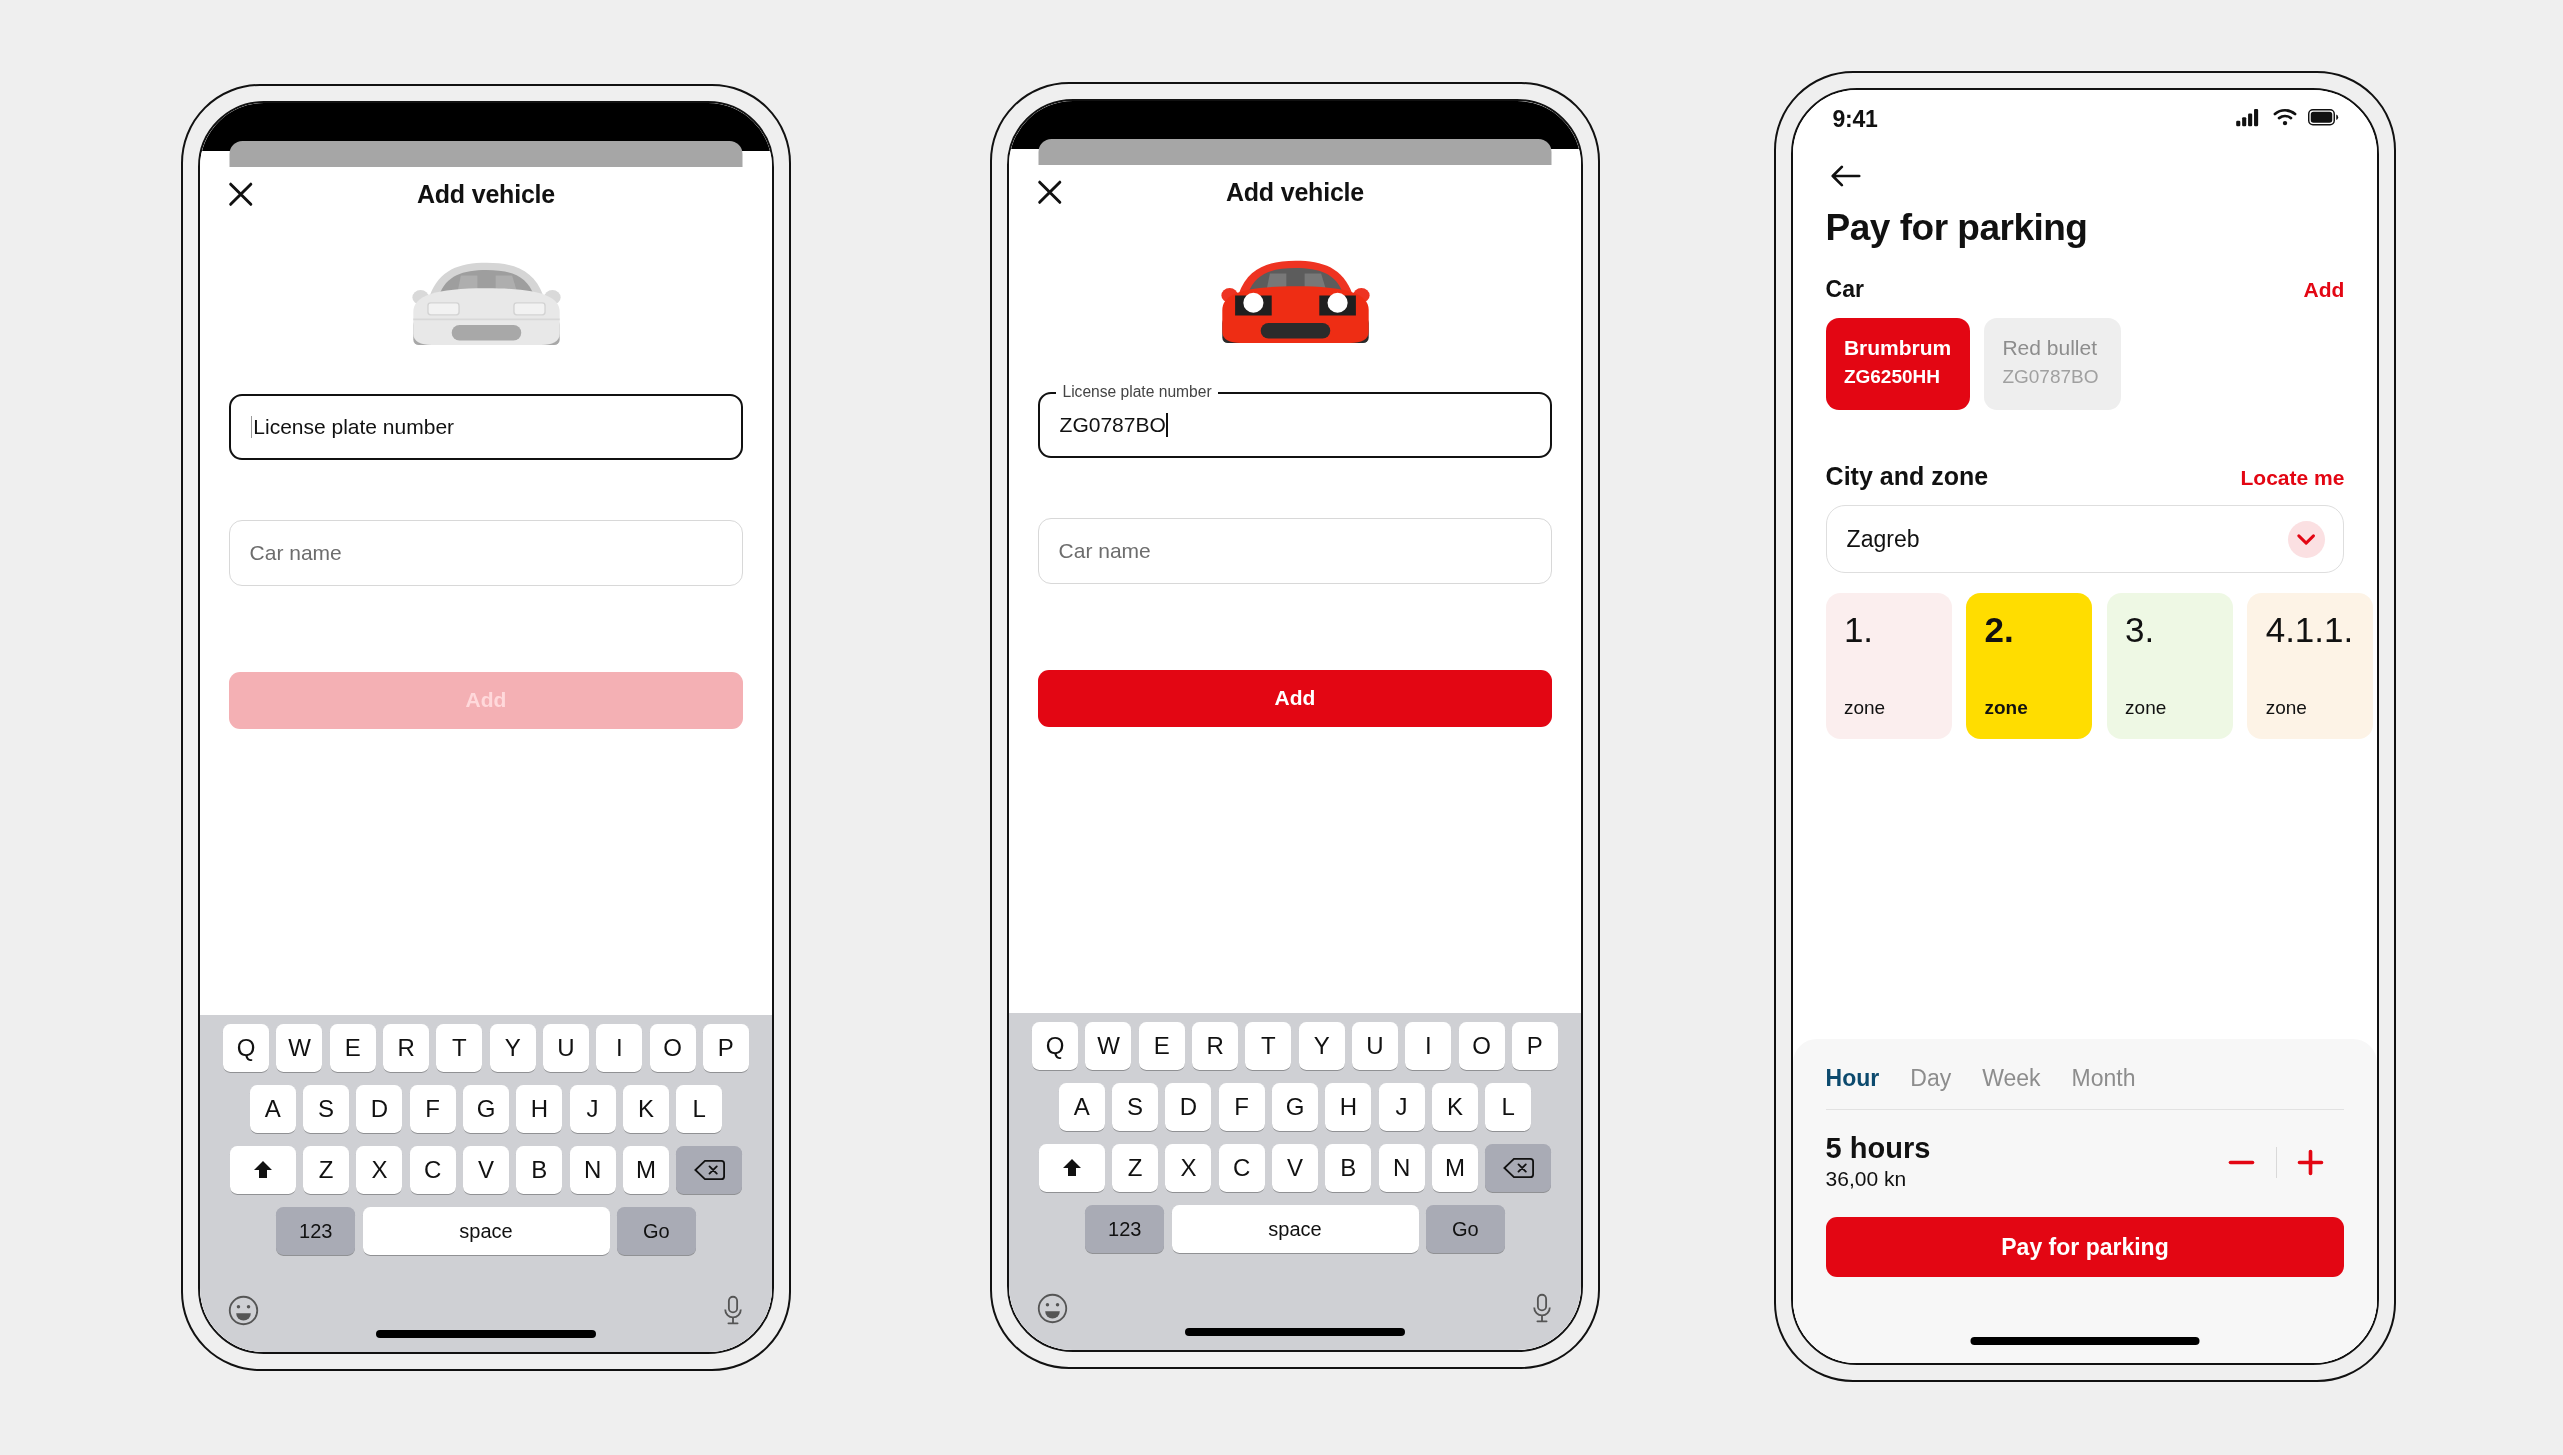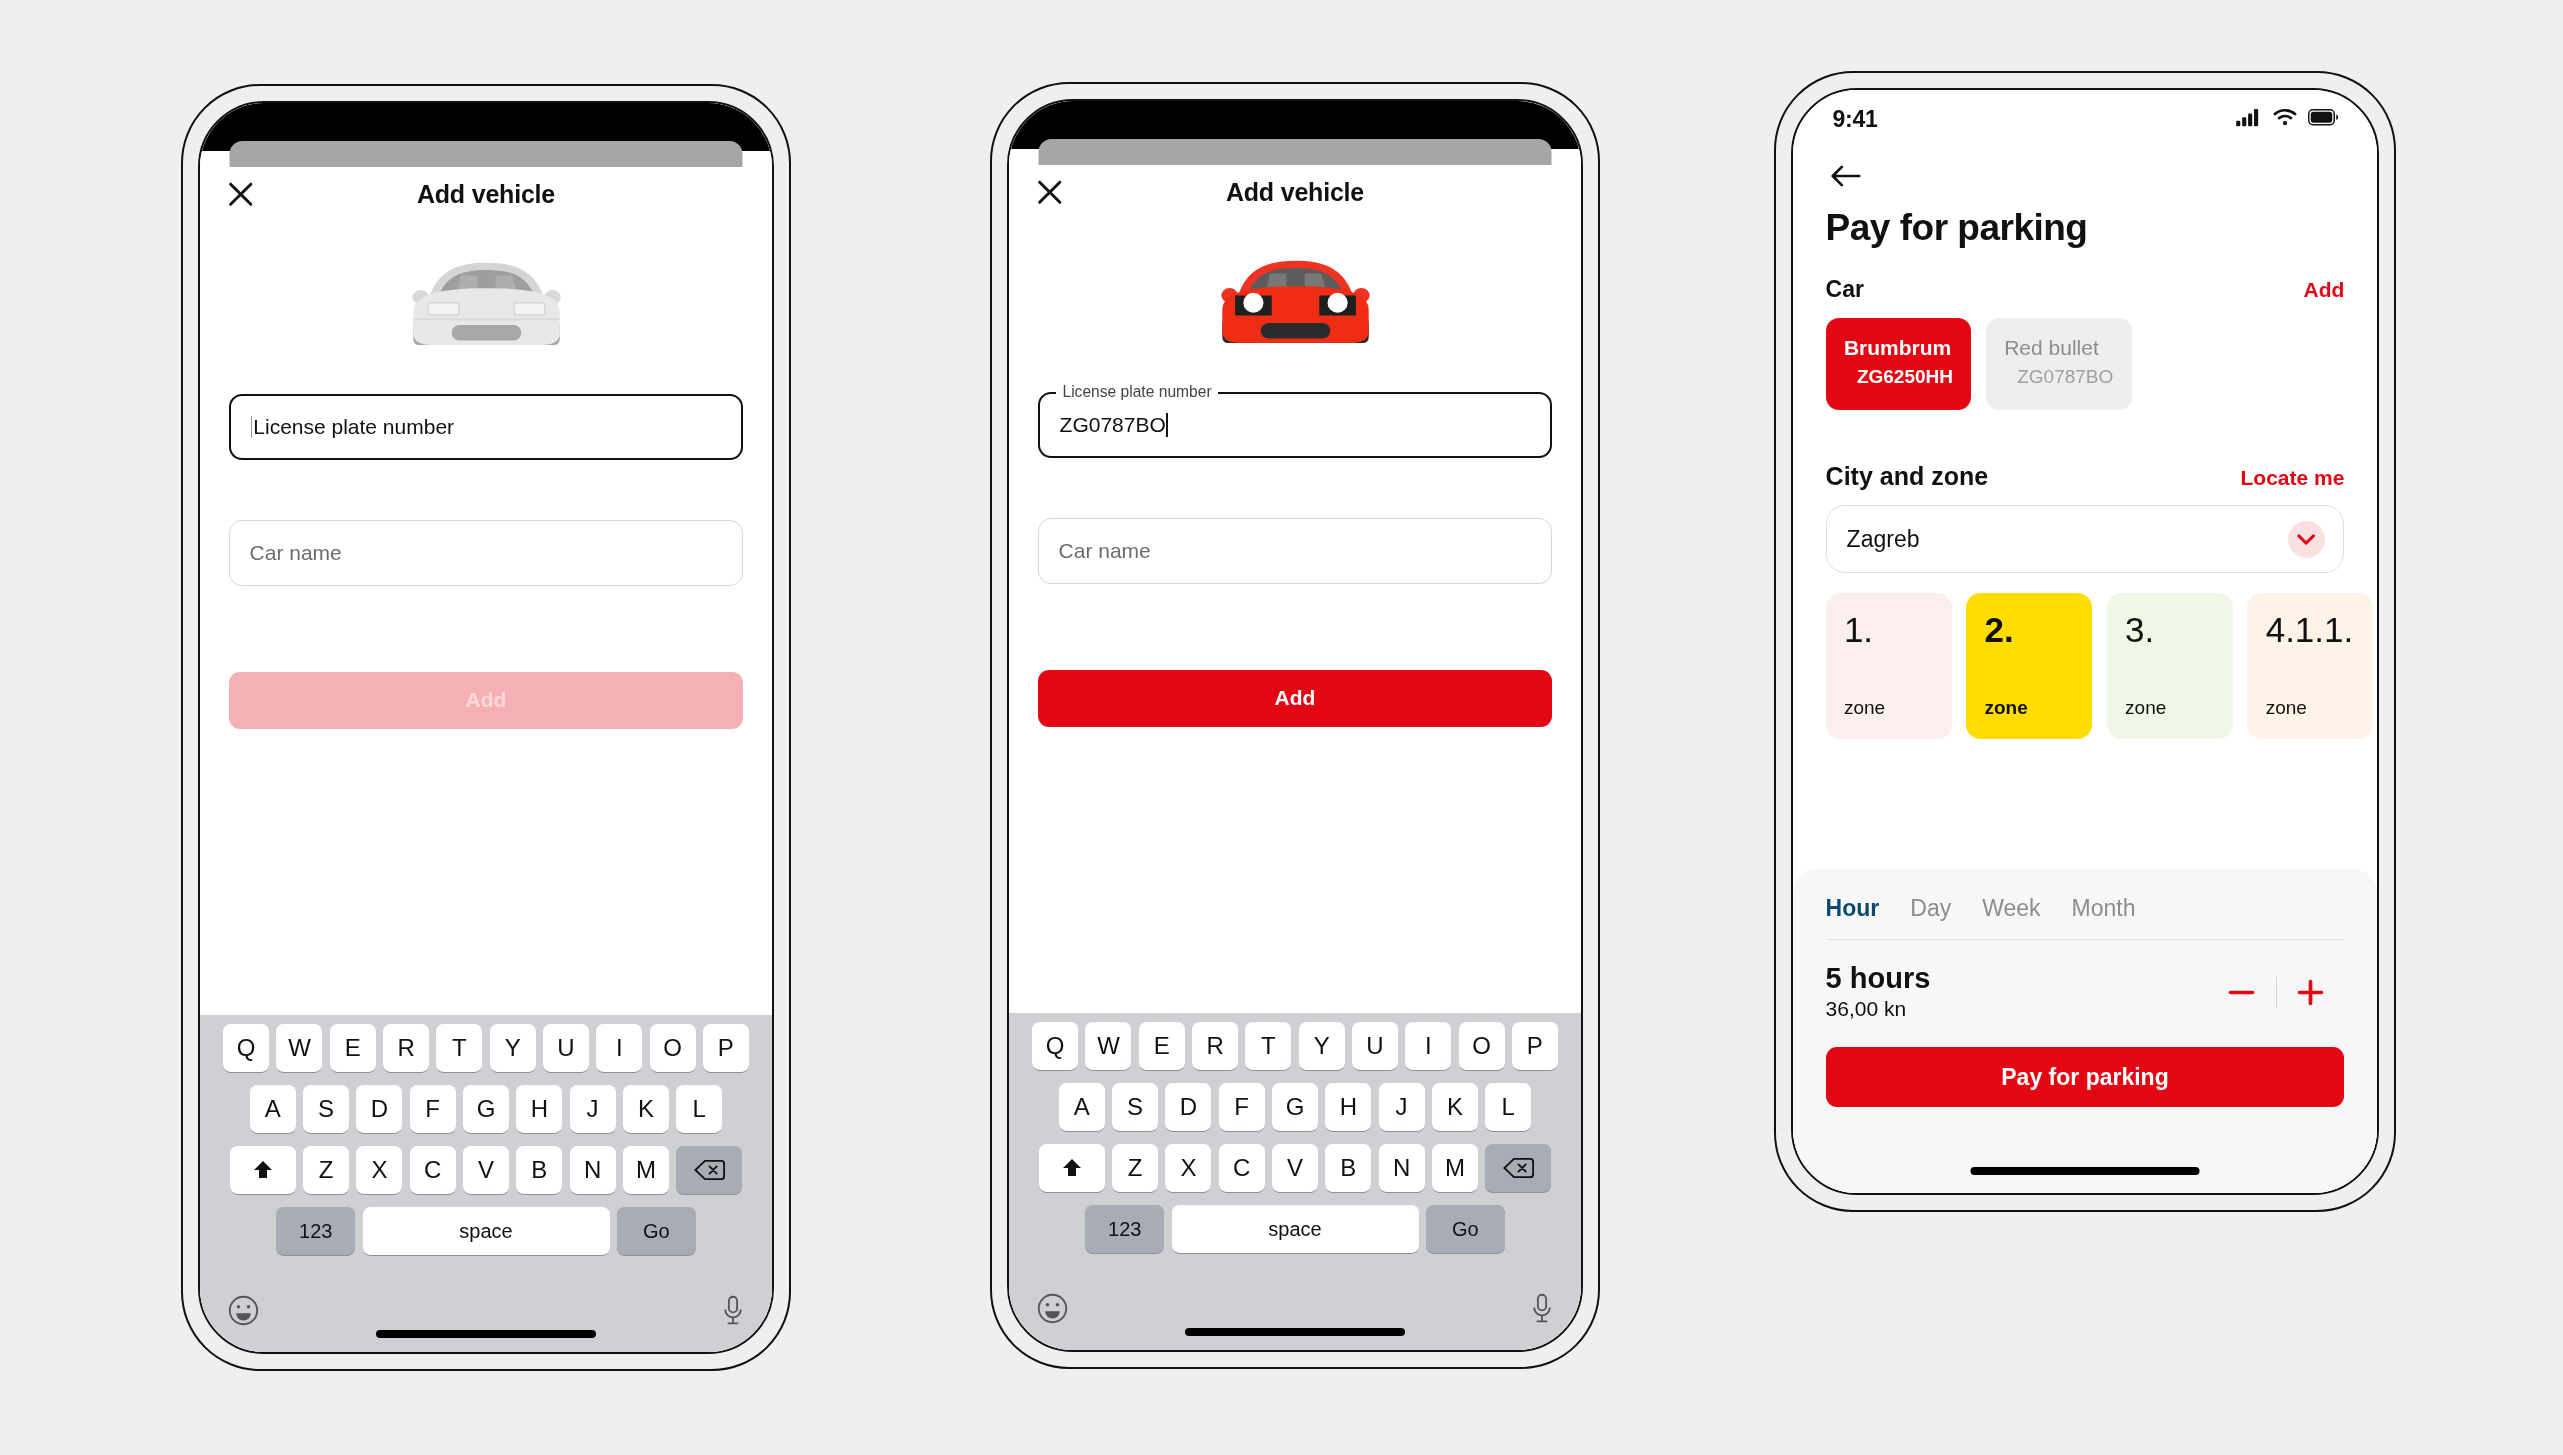--- a/index.html
+++ b/index.html
@@ -21,21 +21,21 @@
   .phone .inner-frame {
     position: absolute;
     inset: 14.6px;
     border: 2.7px solid #111;
     border-radius: 66px;
     background: #fff;
     overflow: hidden;
   }
   .phone-a { left: 181px; top: 84px; width: 610px; height: 1287px; }
   .phone-b { left: 990px; top: 82px; width: 610px; height: 1287px; }
-  .phone-c { left: 1774px; top: 71px; width: 622px; height: 1141px; }
+  .phone-c { left: 1774px; top: 71px; width: 622px; height: 1311px; }
 
   
   .notch-slab {
     position: absolute; left: 0; right: 0; top: 0; height: 48px;
     background: #000;
     border-top-left-radius: 64px; border-top-right-radius: 64px;
   }
   .notch-bar {
     position: absolute; left: 50%; transform: translateX(-50%);
     top: 38px; width: 513px; height: 26px;
@@ -141,21 +141,21 @@
   .sec-action { font-size: 21px; font-weight: bold; color: #e30613; cursor: pointer; }
 
   .car-chips { display: flex; gap: 14.6px; margin-top: 14.6px; }
   .chip {
     border-radius: 13px; padding: 16.5px 18.3px 18.3px 18.3px;
     min-width: 137px;
   }
   .chip.selected { background: #e30613; }
   .chip.plain { background: #eeeeee; }
   .chip-name { font-size: 21px; font-weight: bold; line-height: 1.35; }
-  .chip-plate { font-size: 19px; line-height: 1.5; margin-left: 13px; }
+  .chip-plate { font-size: 19px; line-height: 1.5; }
   .chip.selected .chip-name, .chip.selected .chip-plate { color: #fff; }
   .chip.selected .chip-plate { font-weight: bold; }
   .chip.plain .chip-name { color: #8d8d8d; font-weight: normal; }
   .chip.plain .chip-plate { color: #a0a0a0; }
 
   .select-box {
     margin-top: 14.6px; height: 68px;
     border: 0.9px solid #dedede; border-radius: 19px;
     display: flex; align-items: center; justify-content: space-between;
     padding: 0 18.3px 0 20px; cursor: pointer;

